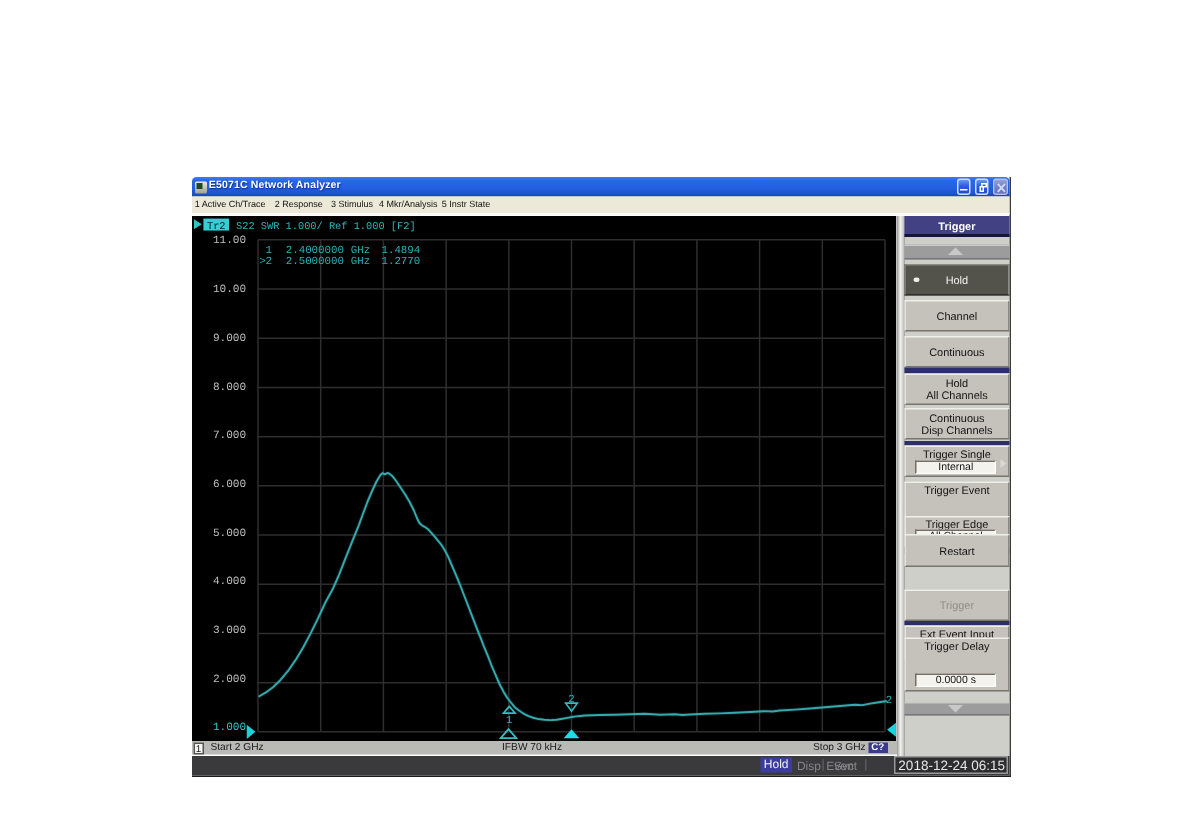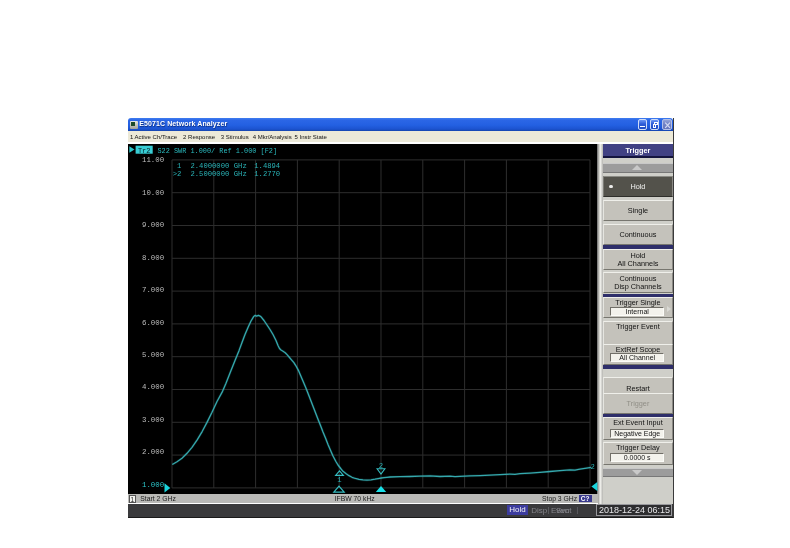--- a/index.html
+++ b/index.html
@@ -125,21 +125,21 @@
       <div id="pcol">
 <div class="navy" style="top:0.3px;height:14.6px;line-height:14.6px;border-bottom:2.9px solid #14143e;font-size:7.3px;color:#fff;text-align:center;font-weight:bold">Trigger</div>
 <div class="scroll" style="top:19.1px;height:10.4px">
           <i class="tri-up"></i>
         </div>
 <div class="sk dark" style="top:32.400000000000006px;height:21.4px">
           <i class="dot"></i>
           <div class="l1" style="line-height:20.4px">Hold</div>
         </div>
 <div class="sk" style="top:56.19999999999999px;height:21.3px">
-          <div class="l1" style="line-height:20.3px">Single</div>
+          <div class="l1" style="line-height:20.3px">Channel</div>
         </div>
 <div class="sk" style="top:80.6px;height:21.3px">
           <div class="l1" style="line-height:20.3px">Continuous</div>
         </div>
 <div class="sep" style="top:101.9px;height:3.4px"></div>
 <div class="sk" style="top:105.30000000000001px;height:20.8px">
           <div class="l2">Hold<br>All Channels</div>
         </div>
 <div class="sk" style="top:128.5px;height:21.4px">
           <div class="l2">Continuous<br>Disp Channels</div>
@@ -148,36 +148,36 @@
 <div class="sk" style="top:153.60000000000002px;height:21.4px">
           <div class="l1" style="line-height:10.5px">Trigger Single</div>
           <div class="vbox">Internal</div>
           <i class="rarr"></i>
         </div>
 <div class="sk" style="top:177.3px;height:36px">
           <div class="l1" style="line-height:10.5px">Trigger Event</div>
           <div class="vbox">On Sweep</div>
         </div>
 <div class="sk" style="top:200.60000000000002px;height:20.6px">
-          <div class="l1" style="line-height:10.5px">ExtRef Scope</div>
+          <div class="l1" style="line-height:10.5px">Trigger Edge</div>
           <div class="vbox">All Channel</div>
         </div>
 <div class="sep" style="top:221.2px;height:4.1px"></div>
-<div class="sk" style="top:233px;height:22.0px">
+<div class="sk" style="top:212px;height:22.0px">
           <div class="l1" style="line-height:21.0px">Restart</div>
         </div>
 <div class="sk" style="top:249.7px;height:20.9px">
           <div class="l1" style="line-height:19.9px"><span style="color:#908e86">Trigger</span></div>
         </div>
 <div class="sep" style="top:270.6px;height:3.3px"></div>
 <div class="sk" style="top:273.9px;height:23.0px">
           <div class="l1" style="line-height:10.5px">Ext Event Input</div>
           <div class="vbox">Negative Edge</div>
         </div>
-<div class="sk" style="top:298px;height:23.0px">
+<div class="sk" style="top:281px;height:36px">
           <div class="l1" style="line-height:10.5px">Trigger Delay</div>
           <div class="vbox">0.0000 s</div>
         </div>
 <div class="scroll" style="top:324.4px;height:9.6px">
           <i class="tri-dn"></i>
         </div>
 </div>
     </div>
 </div>
 </body></html>

